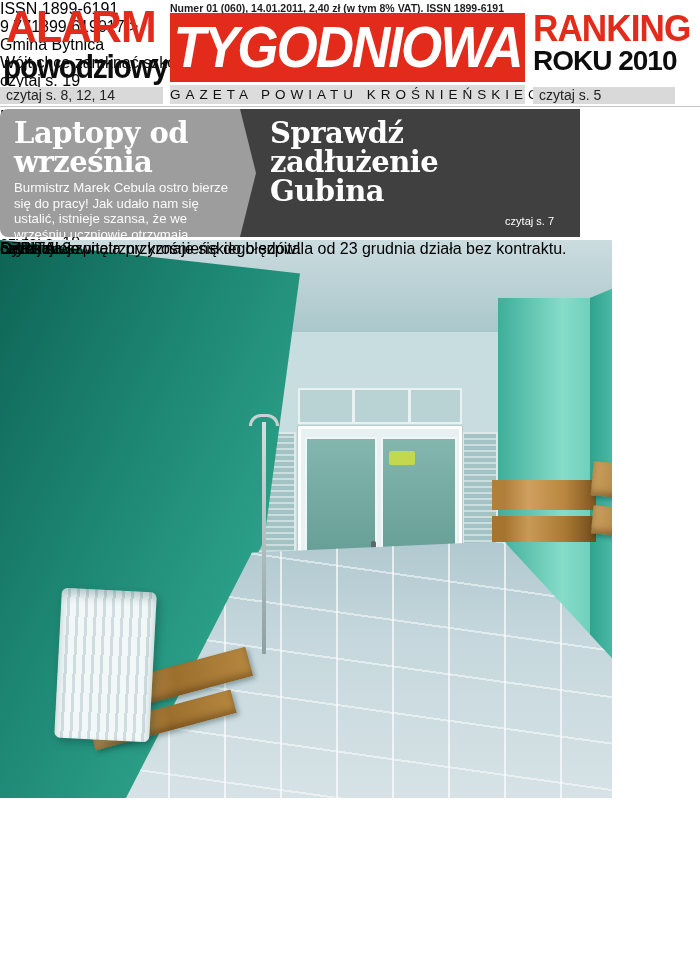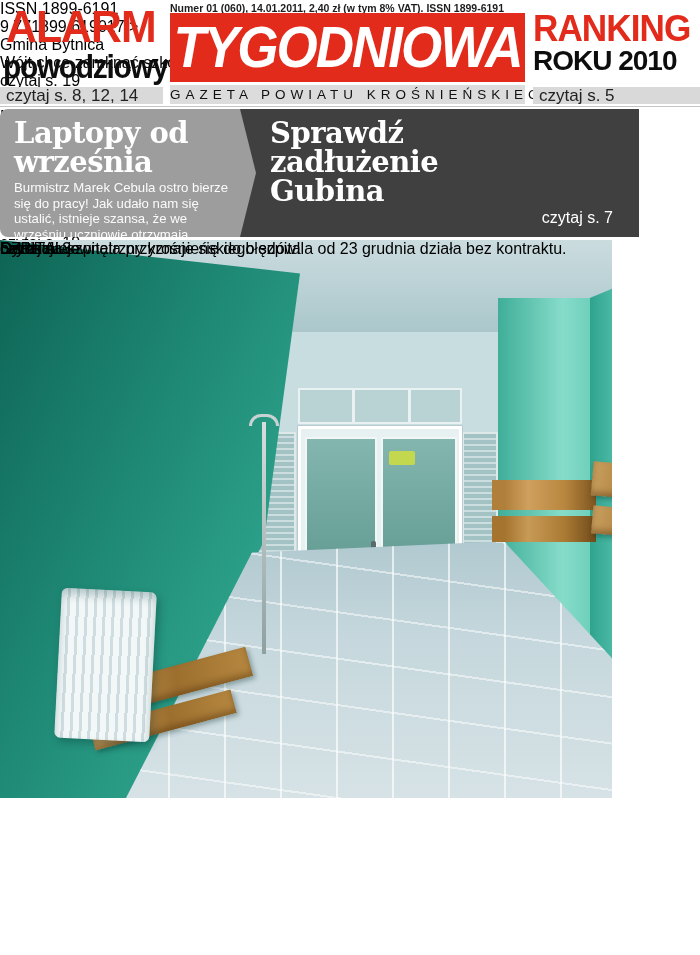--- a/index.html
+++ b/index.html
@@ -5,48 +5,48 @@
   html,body{margin:0;padding:0;background:#e9e9e9;}
   .page{position:relative;width:700px;height:955px;background:#fff;overflow:hidden;
         font-family:"Liberation Sans",sans-serif;margin:0 auto;}
 
   
   .info-line{position:absolute;left:170px;top:2px;font-size:10.5px;color:#1d1d1d;white-space:nowrap;font-weight:bold;}
   .alarm-1{position:absolute;left:6px;top:6px;font-size:45px;line-height:.95;font-weight:bold;
            color:#e32b1c;letter-spacing:-1px;transform:scaleX(.95);transform-origin:left top;}
   .alarm-2{position:absolute;left:3px;top:49px;font-size:34px;font-weight:bold;color:#0d0d0d;
            letter-spacing:-1.5px;transform:scaleX(.88);transform-origin:left top;line-height:1;}
-  .read-bar{position:absolute;height:17px;background:#d9d9d9;color:#222;font-size:17px;
+  .read-bar{position:absolute;height:17px;background:#d9d9d9;color:#222;font-size:14px;
             line-height:17px;padding-left:6px;box-sizing:border-box;}
   .alarm-read{left:0;top:87px;width:163px;}
   .mast-box{position:absolute;left:170px;top:13px;width:355px;height:69px;background:#e32b1c;
             display:flex;align-items:center;justify-content:center;}
   .mast-title{color:#fff;font-weight:bold;font-style:italic;font-size:53px;letter-spacing:-2px;
               transform:scaleY(1.08);line-height:1;}
   .mast-sub{position:absolute;left:170px;top:85px;width:355px;height:19px;background:#dcdcdc;
             color:#111;font-size:13.5px;letter-spacing:5px;text-align:center;line-height:19px;white-space:nowrap;}
   .rank-1{position:absolute;left:533px;top:10px;font-size:37px;font-weight:bold;color:#e32b1c;
           letter-spacing:-1px;line-height:1;transform:scaleX(.95);transform-origin:left top;}
   .rank-2{position:absolute;left:533px;top:47px;font-size:28px;font-weight:bold;color:#0d0d0d;
           letter-spacing:-1px;line-height:1;text-align:right;}
-  .rank-read{left:533px;top:87px;width:167px;}
+  .rank-read{left:533px;top:87px;width:142px;}
   .header-rule{position:absolute;left:0;top:106px;width:700px;height:1px;background:#c4c4c4;}
 
   
-  .teasers{position:absolute;left:0;top:109px;width:639px;height:128px;display:flex;}
+  .teasers{position:absolute;left:0;top:109px;width:580px;height:128px;display:flex;}
   .teaser{position:relative;box-sizing:border-box;padding:10px 14px;color:#fff;}
   .teaser.t1{width:256px;z-index:3;background:#9d9d9d;border-radius:8px 0 0 8px;
              clip-path:polygon(0 0,calc(100% - 16px) 0,100% 50%,calc(100% - 16px) 100%,0 100%);margin-right:-16px;}
   .teaser.t2{width:262px;z-index:2;background:#7c746e;padding-left:28px;
              clip-path:polygon(0 0,calc(100% - 16px) 0,100% 50%,calc(100% - 16px) 100%,0 100%);margin-right:-16px;}
   .teaser.t3{flex:1;z-index:1;background:#404040;padding-left:30px;}
   .teaser-title{font-family:"DejaVu Serif","Liberation Serif",serif;font-weight:bold;font-size:29px;
                 line-height:1.0;white-space:pre-line;letter-spacing:-0.5px;}
   .teaser-body{font-size:13.2px;line-height:15.5px;margin-top:3px;color:rgba(255,255,255,.96);}
-  .teaser-read{font-size:16px;text-align:left;margin-top:1px;padding-right:10px;}
+  .teaser-read{font-size:11px;text-align:left;margin-top:1px;padding-right:10px;}
   .t3 .teaser-read{position:absolute;right:16px;bottom:10px;}
 
   
   .photo{position:absolute;left:0;top:240px;width:612px;height:558px;overflow:hidden;
          background:linear-gradient(180deg,#c3d7da 0%,#aac8cc 20%,#b6cdd1 45%);}
   .photo *{position:absolute;}
   .ceiling{left:0;top:0;width:700px;height:120px;
            background:linear-gradient(180deg,#cbdcdf,#a9c6ca 80%);}
   .back-wall{left:228px;top:92px;width:274px;height:345px;background:#c8dde0;}
   .transom{left:298px;top:148px;width:164px;height:36px;background:#b9d2d3;

